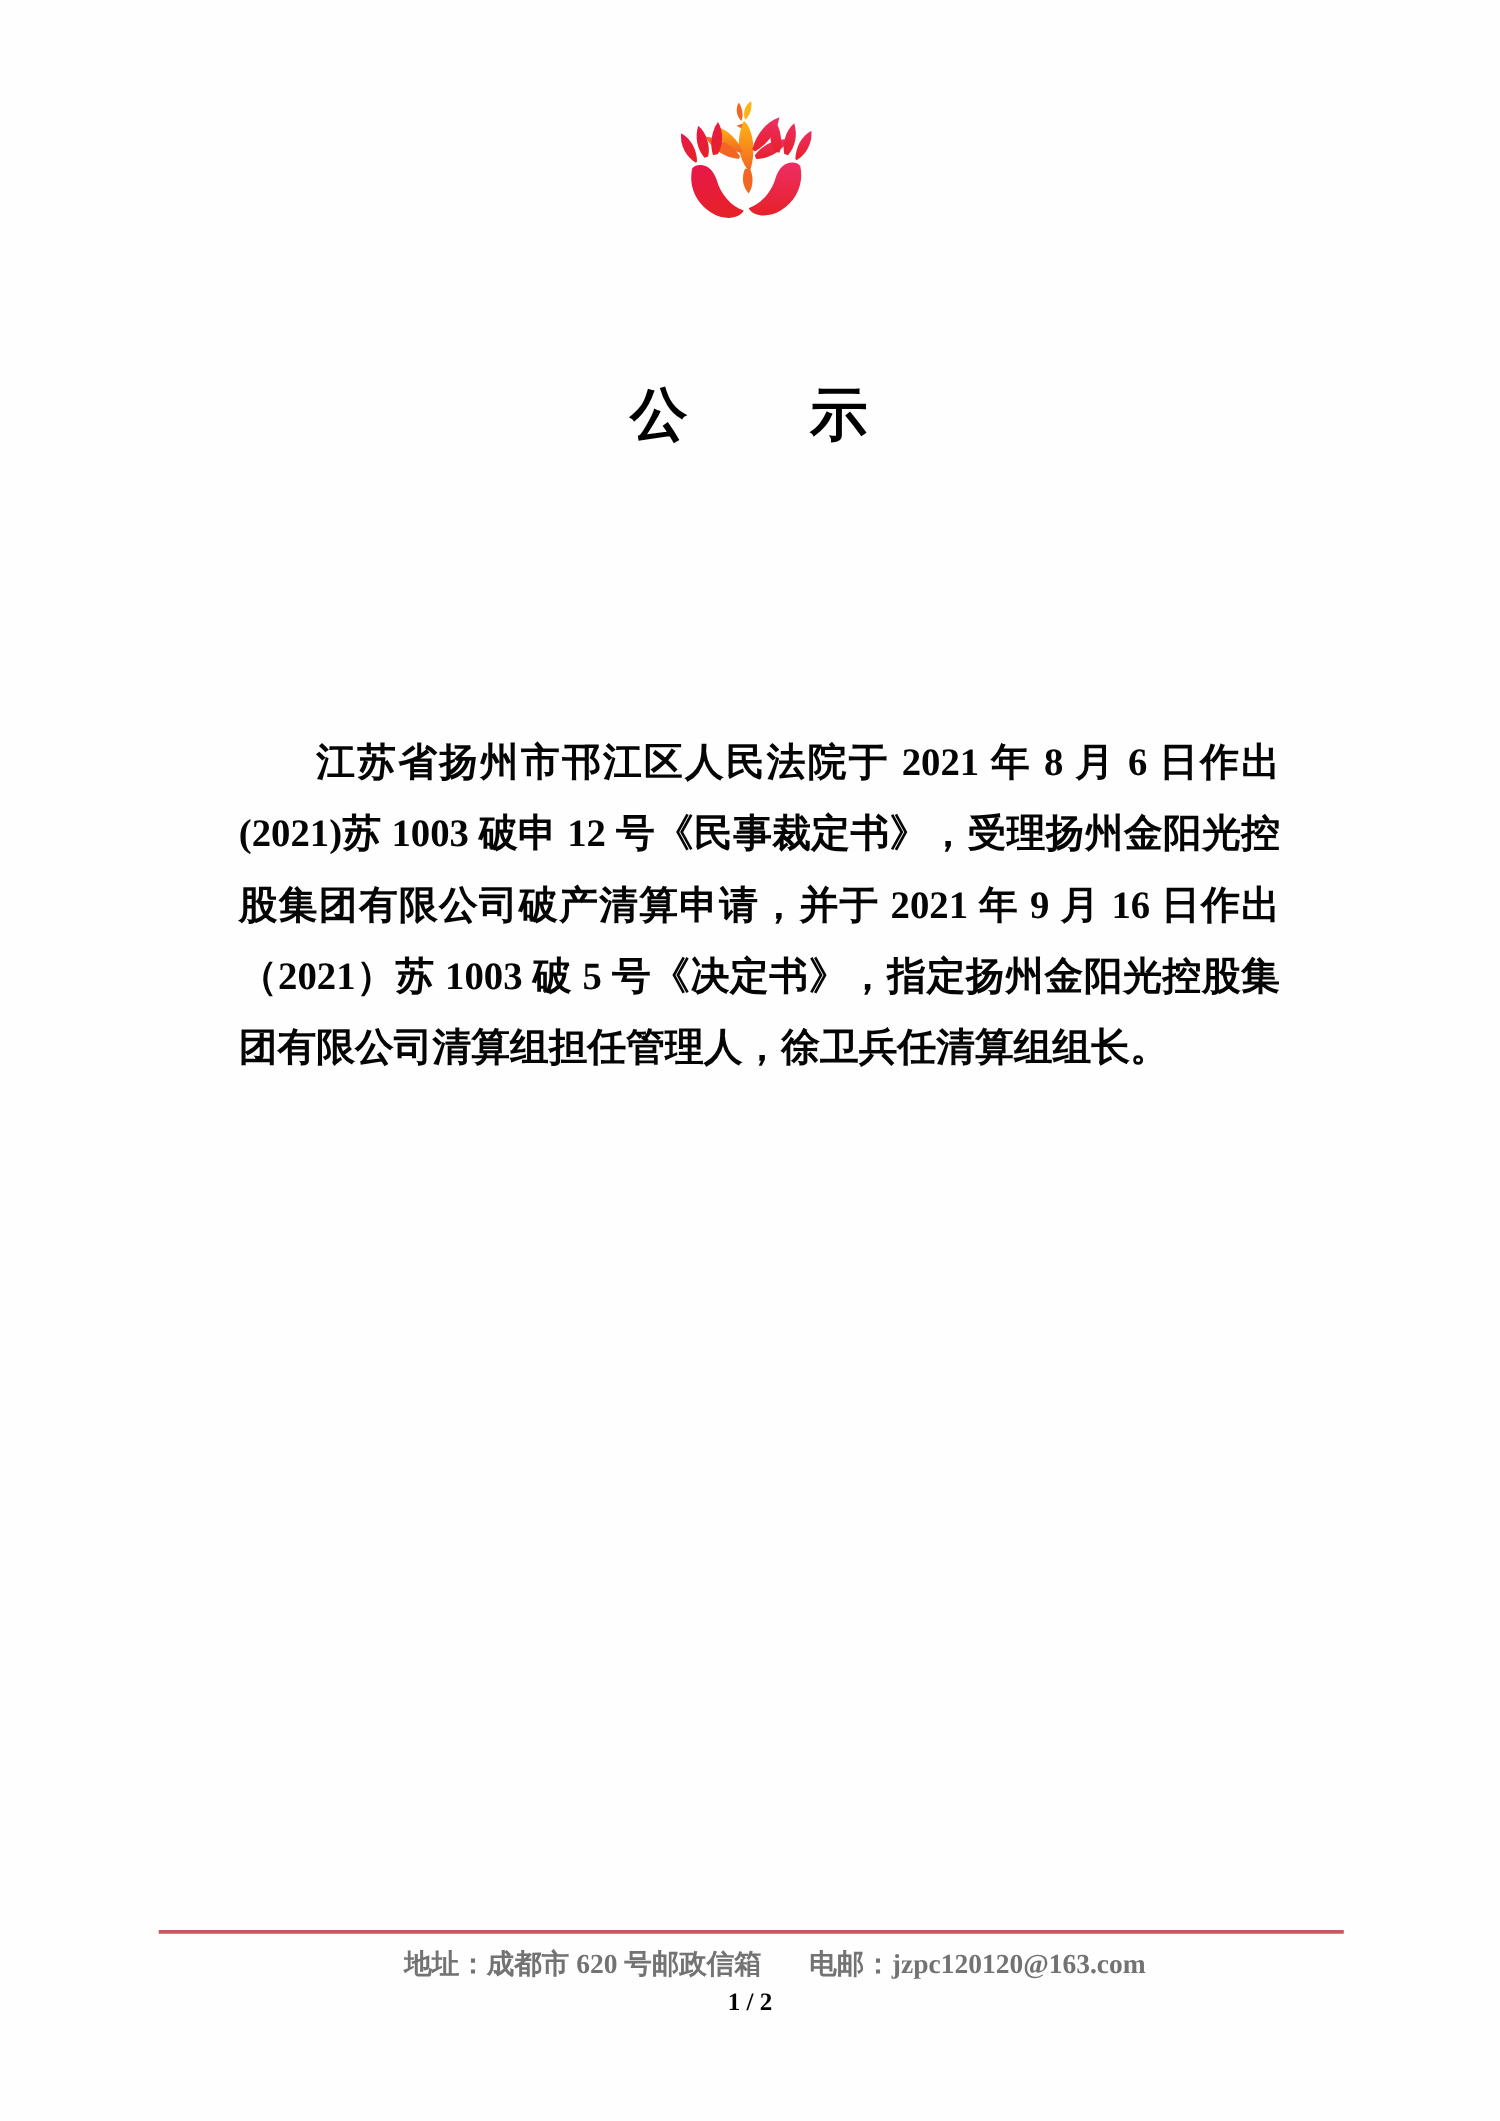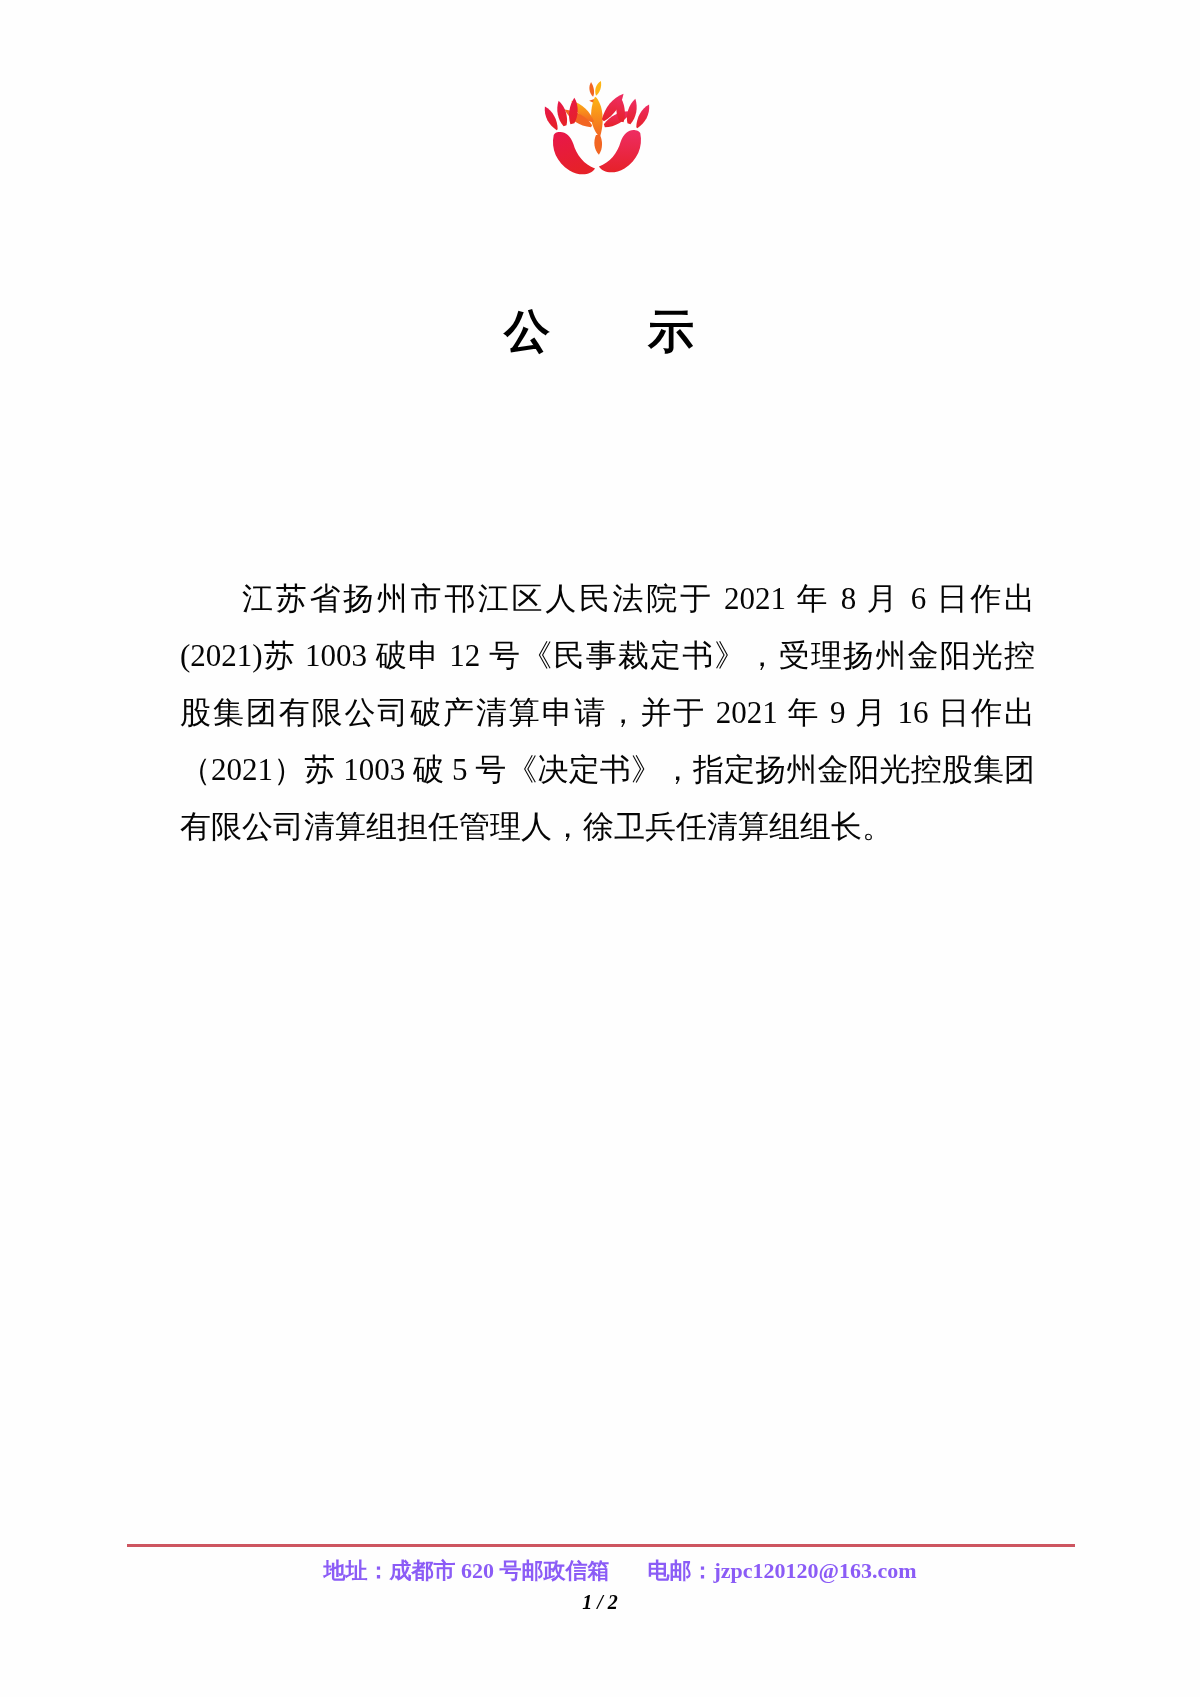--- a/index.html
+++ b/index.html
@@ -49,42 +49,41 @@
   .title-line { font-size: 46px; line-height: 70px; letter-spacing: 2px; white-space: pre; }
 
   
   .body-block {
     position: absolute; top: 570px; left: 180px; width: 855px;
     font-family: "Liberation Serif", serif;
     font-size: 31px; line-height: 57px;
     text-align: justify;
     color: #050505;
   }
-  .body-block p { margin: 0; text-indent: 2em; }
+  .body-block p { margin: 11px; text-indent: 2em; font-weight: bold; }
 
   
   .footer-divider {
     position: absolute; top: 1544px; left: 127px; width: 948px; height: 3px;
     background: #cd5560;
   }
   .footer-contact {
     position: absolute; top: 1556px; left: 0; right: 0;
     text-align: center;
     font-family: "Liberation Serif", serif;
     font-weight: bold; font-size: 22px; line-height: 30px;
-    color: #8b5cf6; white-space: nowrap; padding-left: 40px;
+    color: #737373; white-space: nowrap; padding-left: 40px;
   }
   .footer-contact .gap { display: inline-block; width: 38px; }
   .footer-pagenum {
     position: absolute; top: 1588px; left: 0; right: 0;
     text-align: center;
     font-family: "Liberation Serif", serif;
     font-weight: bold; font-size: 20px; line-height: 28px;
     color: #000;
-    font-style: italic;
   }
 </style>
 </head>
 <body>
 
 <div class="page">
 
   <div class="header">
     <div class="logo-wrap">
       <svg viewBox="0 0 120 120" width="118" height="120">

